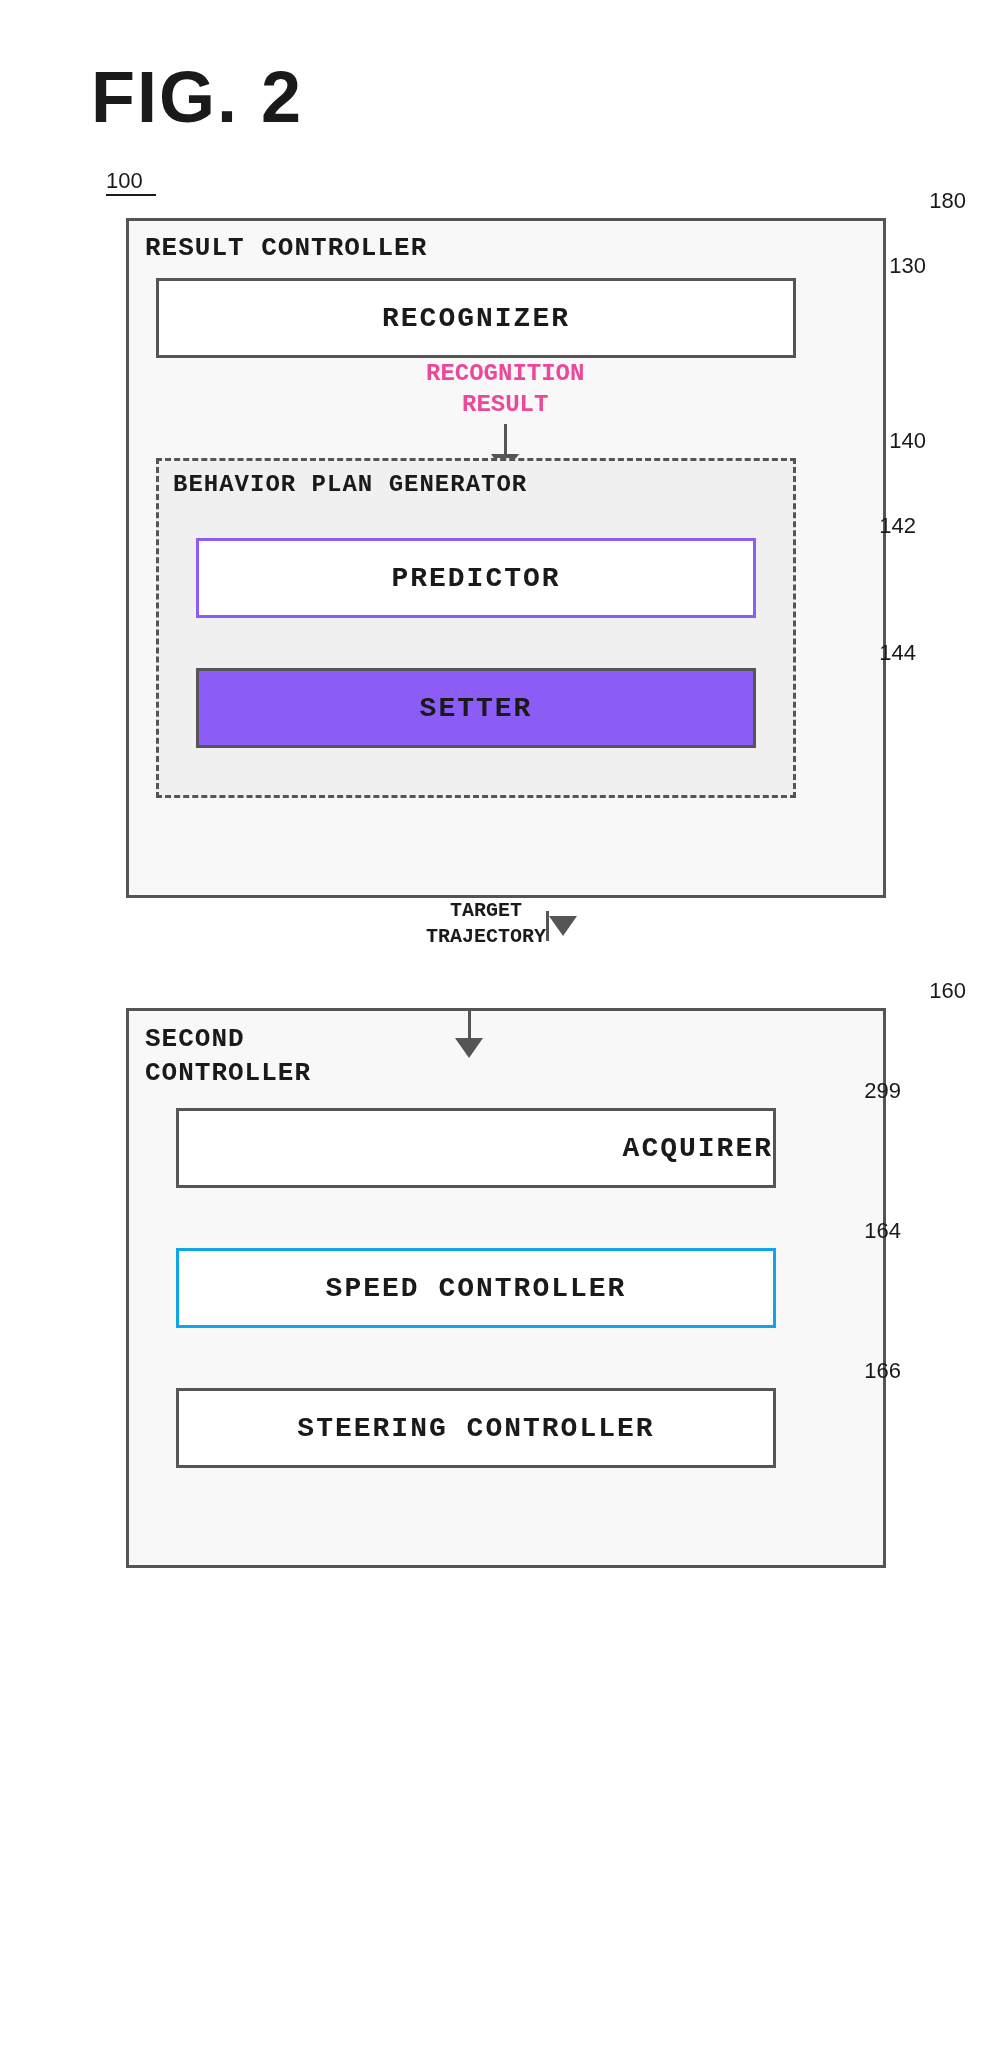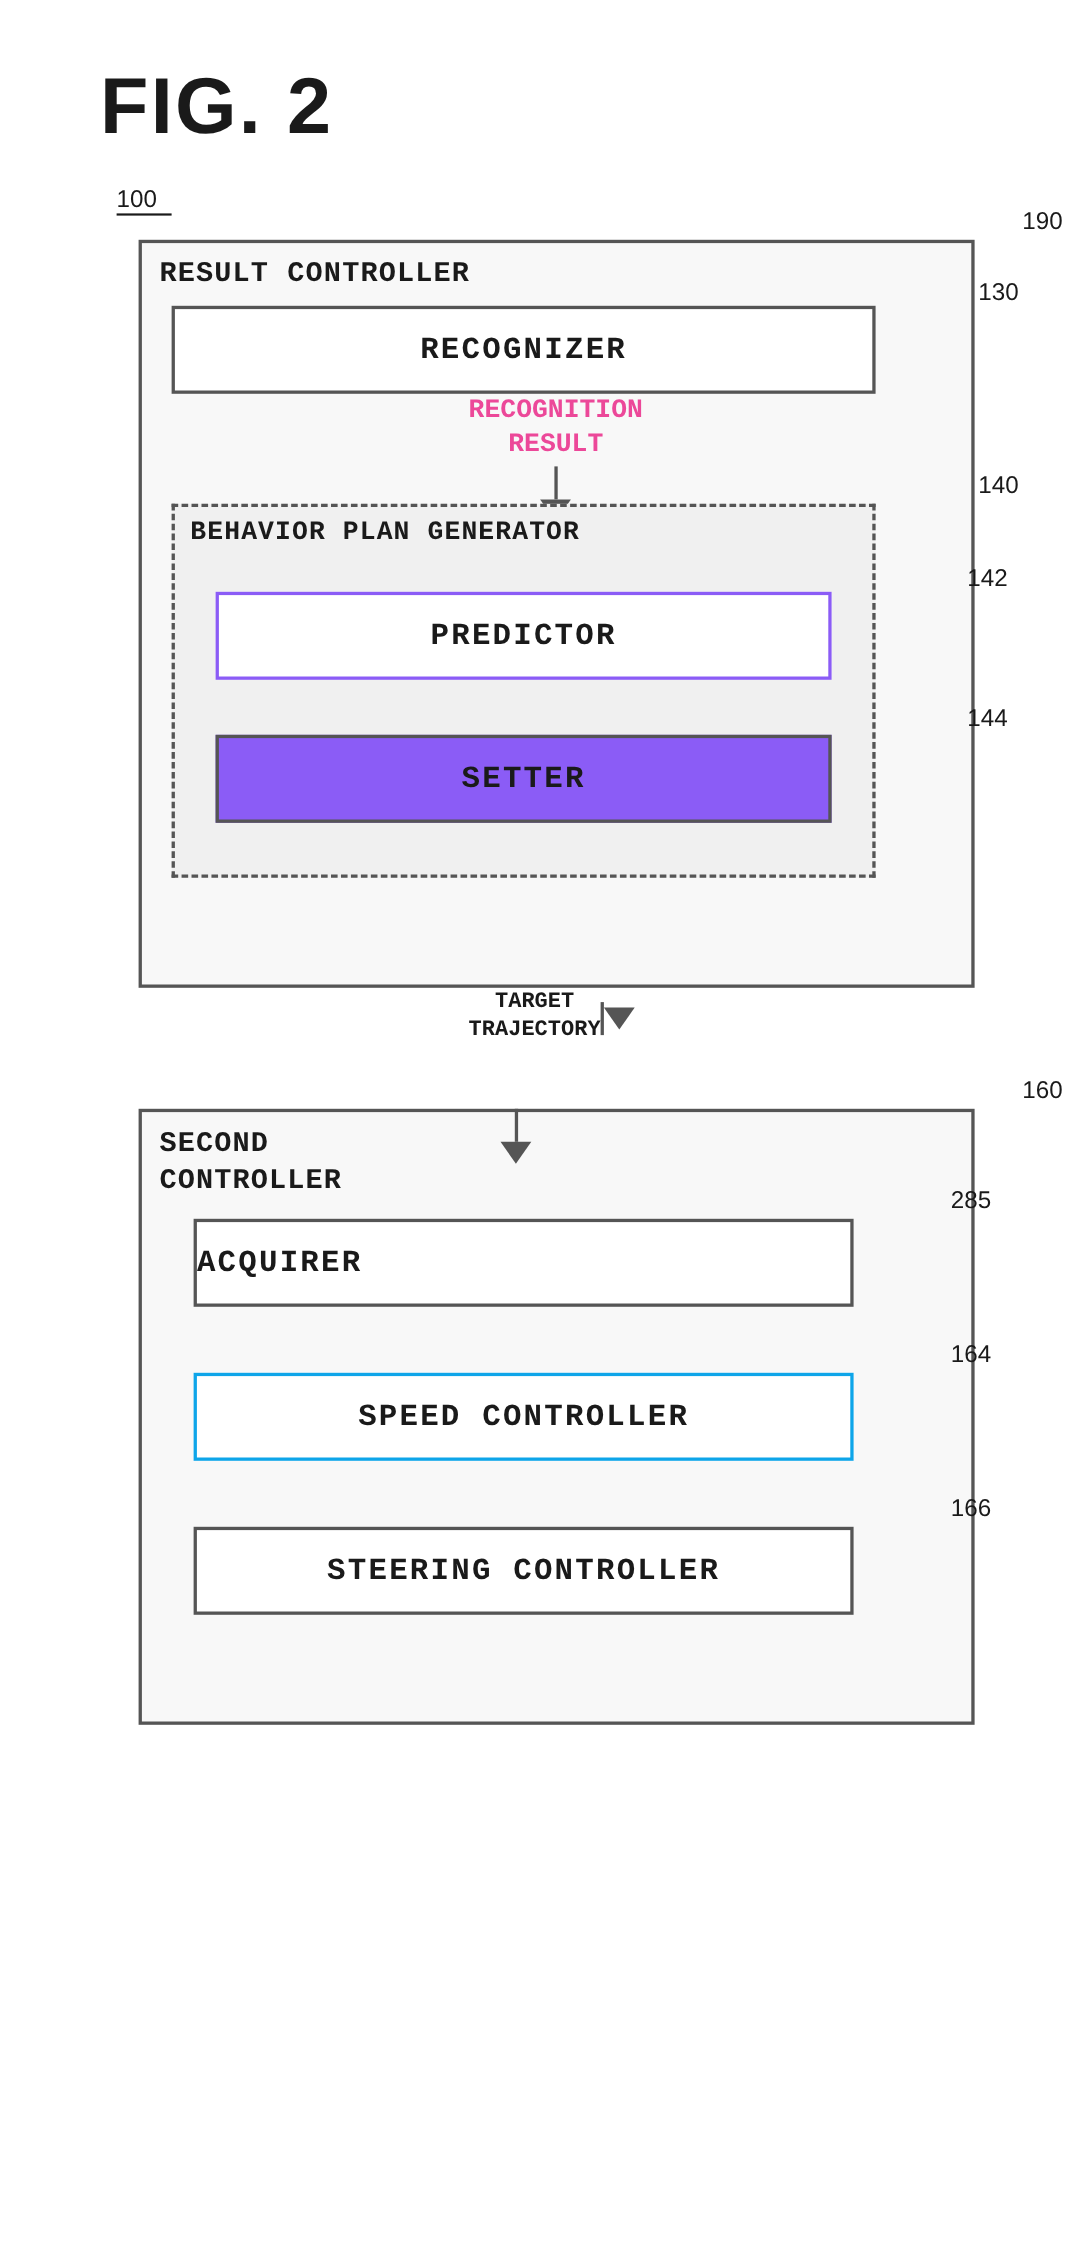--- a/index.html
+++ b/index.html
@@ -291,21 +291,21 @@
     .acquirer-box {
       position: absolute;
       top: 940px;
       left: 80px;
       width: 600px;
       height: 80px;
       border: 3px solid #555;
       background: #fff;
       display: flex;
       align-items: center;
-      justify-content: flex-start;
+      justify-content: flex-end;
     }
 
     .acquirer-label {
       font-size: 28px;
       font-weight: bold;
       letter-spacing: 2px;
       color: #1a1a1a;
     }
 
     
@@ -377,21 +377,21 @@
 
   <div class="diagram-area">
 
     <div class="ref-num ref-100">100</div>
     <div class="ref-100-underline"></div>
 
     <div class="first-controller-box">
       <span class="first-controller-label">RESULT CONTROLLER</span>
     </div>
 
-    <div class="ref-num ref-120">190</div>
+    <div class="ref-num ref-120">180</div>
 
     <div class="recognizer-box">
       <span class="recognizer-label">RECOGNIZER</span>
     </div>
 
     <div class="ref-num ref-130">130</div>
 
     <div class="arrow-container-recog">
       <div class="recognition-result-label">RECOGNITION<br>RESULT</div>
       <div class="arrow-line-v" style="height: 30px;"></div>
@@ -430,21 +430,21 @@
 
     <div class="arrow-container-sc">
       <div class="arrow-line-v" style="height: 30px;"></div>
       <div class="arrow-down"></div>
     </div>
 
     <div class="acquirer-box">
       <span class="acquirer-label">ACQUIRER</span>
     </div>
 
-    <div class="ref-num ref-162">285</div>
+    <div class="ref-num ref-162">299</div>
 
     <div class="speed-controller-box">
       <span class="speed-controller-label">SPEED CONTROLLER</span>
     </div>
 
     <div class="ref-num ref-164">164</div>
 
     <div class="steering-controller-box">
       <span class="steering-controller-label">STEERING CONTROLLER</span>
     </div>

